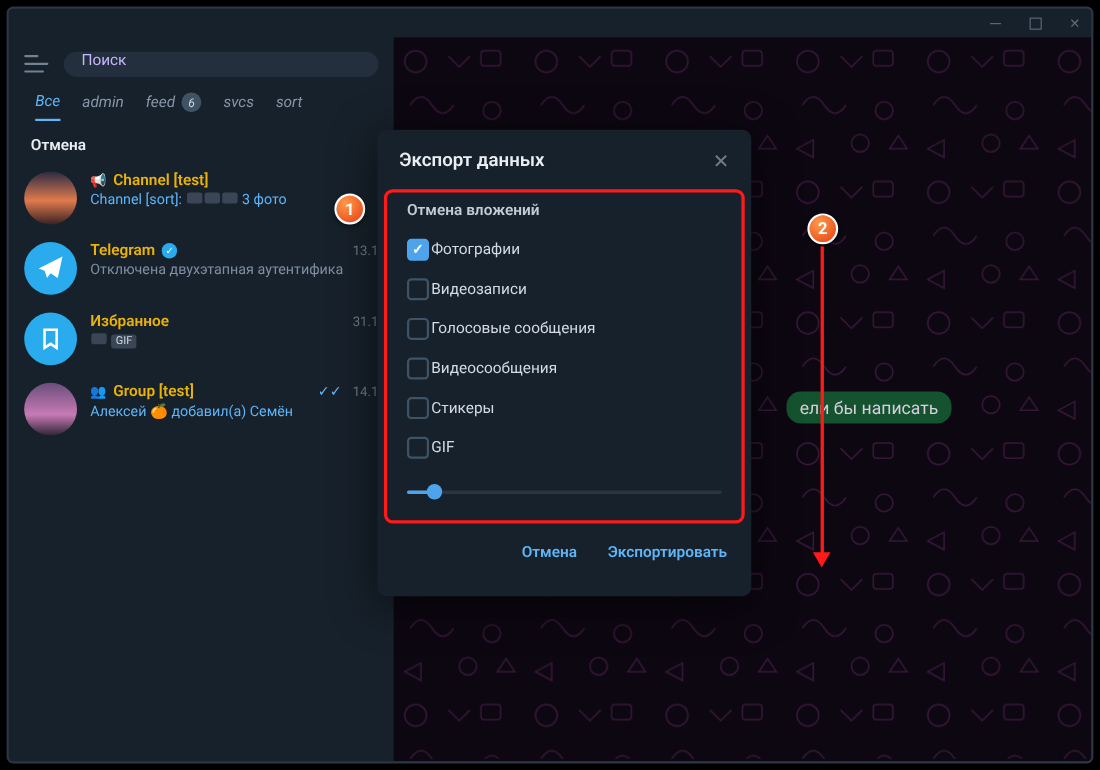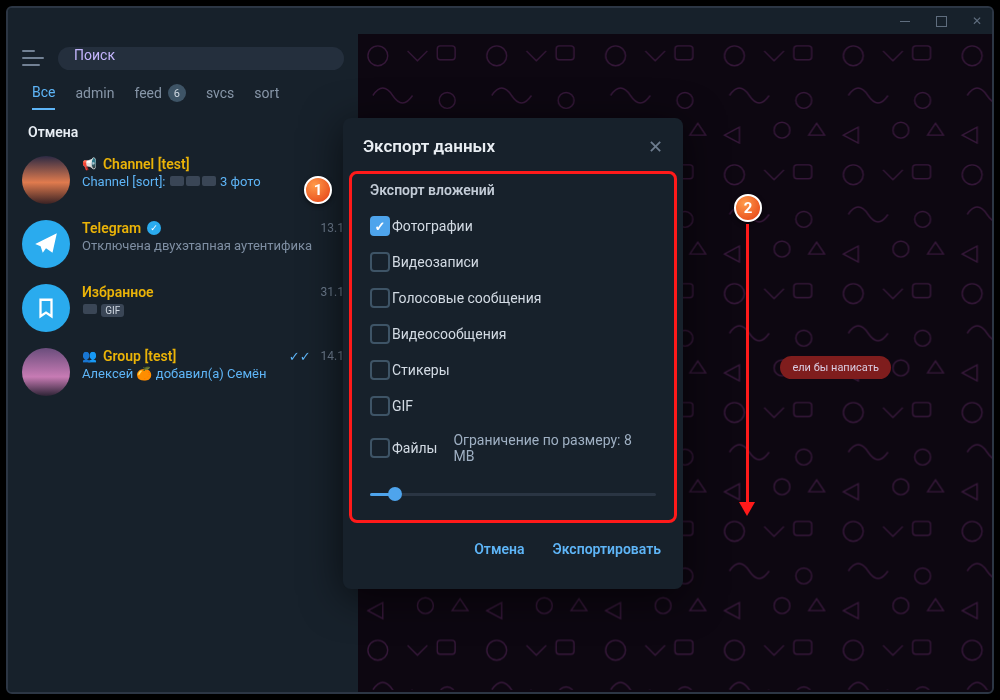--- a/index.html
+++ b/index.html
@@ -11,21 +11,21 @@
   .tb-min::before { content: ""; display: block; width: 10px; height: 1px; background: #5f6d7e; }
   .tb-max::before { content: ""; display: block; width: 9px; height: 9px; border: 1px solid #5f6d7e; }
   .tb-close { font-size: 14px; }
   
   .sidebar { position: absolute; left: 0; top: 26px; bottom: 0; width: 350px; background: #17212b; }
   .topbar { display: flex; align-items: center; height: 48px; padding: 0 14px; gap: 14px; }
   .menu-icon { width: 22px; height: 16px; display: flex; flex-direction: column; justify-content: space-between; }
   .menu-icon span { display: block; height: 2px; background: #728194; border-radius: 1px; }
   .menu-icon span:nth-child(1){width:60%}.menu-icon span:nth-child(2){width:100%}.menu-icon span:nth-child(3){width:80%}
   .search { flex: 1; height: 23px; background: #242f3d; border-radius: 17px; display: flex; padding: 0 16px; color: #c4b5fd; font-size: 14px; }
-  .tabs { display: flex; gap: 20px; padding: 2px 24px 0; font-size: 14px; color: #8796a8; }
+  .tabs { display: flex; gap: 20px; padding: 2px 24px 0; font-size: 14px; color: #8796a8; font-style: italic; }
   .tab { padding-bottom: 8px; display:flex; align-items:center; gap:6px; }
   .tab.active { color: #5eb5f7; border-bottom: 2px solid #5eb5f7; }
   .badge { background: #3e5466; color: #cfd7e0; border-radius: 9px; min-width: 18px; height: 18px; font-size: 11px; display: inline-flex; align-items: center; justify-content: center; padding: 0 5px; }
   .section-label { padding: 14px 20px 8px; color: #e8eef4; font-size: 14px; font-weight:600; }
   .chatlist { }
   .chat { display: flex; padding: 8px 14px; gap: 12px; }
   .avatar { width: 48px; height: 48px; border-radius: 50%; background: #3e5466; flex: none; display:flex; align-items:center; justify-content:center; color:#fff; font-size:20px; overflow:hidden;}
   .avatar.plane { background: #2aabee; }
   .avatar.plane svg { width:26px; height:26px; fill:#fff;}
   .avatar.save { background: #2aabee; }
@@ -41,21 +41,21 @@
   .verify { width:14px; height:14px; background:#2aabee; border-radius:50%; display:inline-flex; align-items:center; justify-content:center; }
   .verify::after{content:"✓"; color:#fff; font-size:9px;}
   .checks { color:#5eb5f7; font-size:13px; margin-left:auto; margin-right:4px;}
   .horn { color:#8796a8; font-size:12px;}
   .mini { display:inline-block; width:14px; height:10px; background:#3a4656; border-radius:2px; margin:0 1px;}
   .gif-badge { display:inline-block; background:#3a4656; color:#cfd7e0; font-size:10px; padding:1px 4px; border-radius:3px;}
   
   .main { position: absolute; left: 350px; right: 0; top: 26px; bottom: 0; background: #0d0711; overflow:hidden; }
   .pattern { position:absolute; inset:0; opacity:0.45; }
   .pattern svg { width:100%; height:100%; }
-  .hint { position:absolute; right:101px; top:322px; background:#7f1d1d; color:#d9cde2; font-size:11px; padding:5px 12px; border-radius:13px; }
+  .hint { position:absolute; right:127px; top:322px; background:#14532d; color:#d9cde2; font-size:16px; padding:5px 12px; border-radius:13px; }
   
   .dialog { position: absolute; left: 335px; top: 110px; width: 340px; background: #17212b; border-radius: 8px; box-shadow: 0 8px 40px rgba(0,0,0,0.6); }
   .dlg-head { display: flex; align-items: flex-start; padding: 18px 20px 14px; }
   .dlg-title { color: #e9eef3; font-size: 17px; font-weight: 600; }
   .dlg-close { margin-left: auto; color: #6d7c8e; font-size: 18px; cursor: pointer; }
   .dlg-body { padding: 4px 14px 10px; border: 3px solid #ff1a1a; border-radius: 8px; margin: 0 6px; }
   .dlg-section { color: #c3ccd7; font-size: 14px; font-weight:600; padding: 4px 4px 10px; }
   .opt { display: flex; align-items: center; gap: 2px; padding: 8px 4px; color: #d3dbe4; font-size: 14px; }
   .cb { width: 20px; height: 20px; border: 2px solid #3e5466; border-radius: 4px; flex:none; display:flex; align-items:center; justify-content:center;}
   .cb.checked { background:#4ea4ec; border-color:#4ea4ec; }
@@ -206,21 +206,21 @@
     </div>
     <div class="hint">ели бы написать</div>
   </div>
 
   <div class="dialog">
     <div class="dlg-head">
       <div class="dlg-title">Экспорт данных</div>
       <div class="dlg-close">✕</div>
     </div>
     <div class="dlg-body">
-      <div class="dlg-section">Экспорт вложений</div>
+      <div class="dlg-section">Отмена вложений</div>
       <div class="opt">
           <div class="cb checked"></div>
           <span>Фотографии</span>
         </div>
       <div class="opt">
           <div class="cb"></div>
           <span>Видеозаписи</span>
         </div>
       <div class="opt">
           <div class="cb"></div>
@@ -230,25 +230,20 @@
           <div class="cb"></div>
           <span>Видеосообщения</span>
         </div>
       <div class="opt">
           <div class="cb"></div>
           <span>Стикеры</span>
         </div>
       <div class="opt">
           <div class="cb"></div>
           <span>GIF</span>
-        </div>
-      <div class="opt">
-          <div class="cb"></div>
-          <span>Файлы</span>
-          <span class="extra">Ограничение по размеру: 8 MB</span>
         </div>
       <div class="slider">
         <div class="slider-track"></div>
           <div class="slider-fill"></div>
           <div class="slider-thumb"></div>
       </div>
     </div>
     <div class="dlg-foot">
       <div class="dlg-btn">Отмена</div>
       <div class="dlg-btn">Экспортировать</div>

